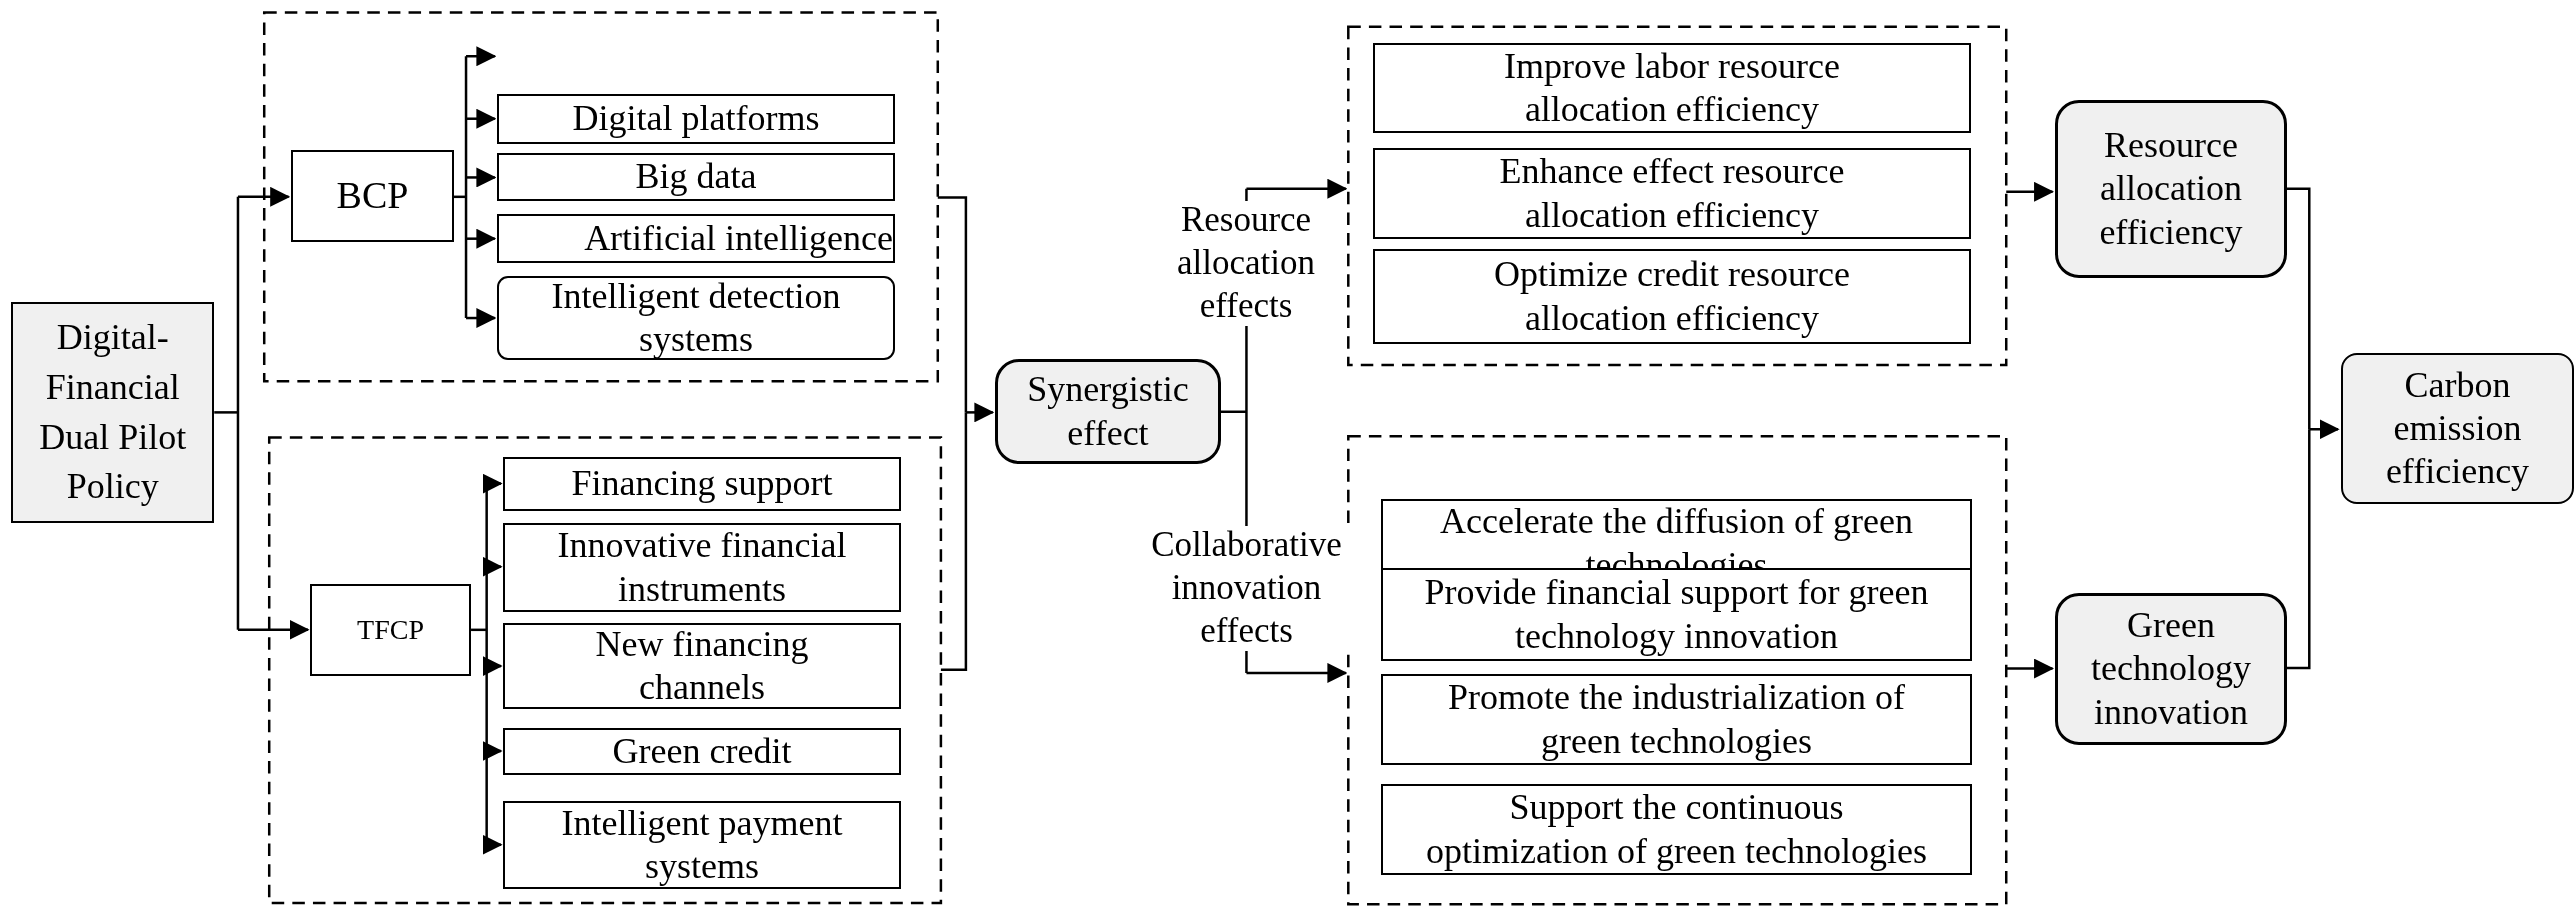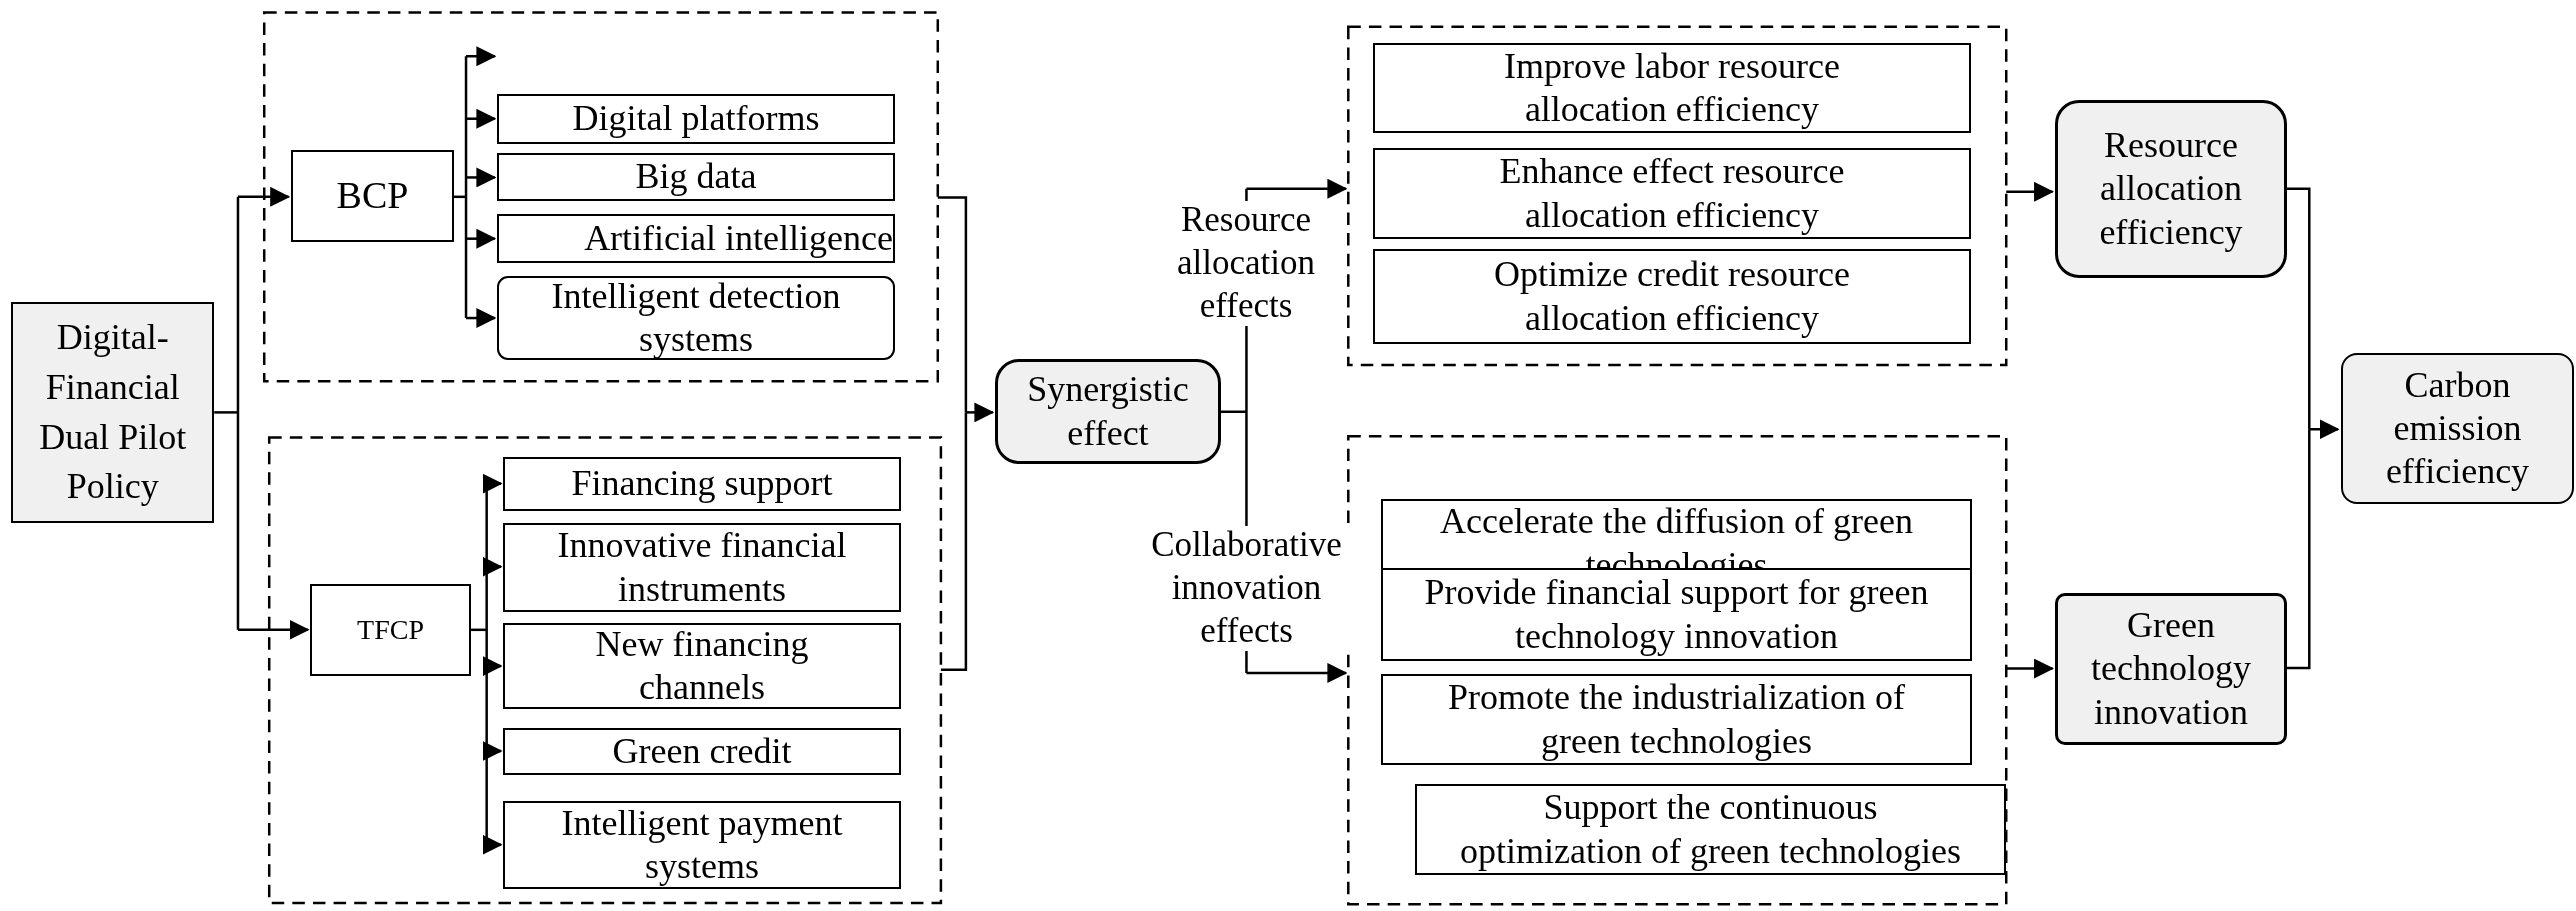--- a/index.html
+++ b/index.html
@@ -72,24 +72,24 @@
 
   #synergistic-box   { left: 995px; top: 359px; width: 226px; height: 105px; }
 
   #ra-item-0 { left: 1373px; top: 43px;  width: 598px; height: 90px; }
   #ra-item-1 { left: 1373px; top: 148px; width: 598px; height: 91px; }
   #ra-item-2 { left: 1373px; top: 249px; width: 598px; height: 95px; }
 
   #gti-item-0 { left: 1381px; top: 461px;  width: 591px; height: 89px; margin-top: 38px; }
   #gti-item-1 { left: 1381px; top: 568px;  width: 591px; height: 93px; }
   #gti-item-2 { left: 1381px; top: 674px; width: 591px; height: 91px; }
-  #gti-item-3 { left: 1381px; top: 784px; width: 591px; height: 91px; margin-left: 34px; }
+  #gti-item-3 { left: 1381px; top: 784px; width: 591px; height: 91px; }
 
   #rae-box    { left: 2055px; top: 100px; width: 232px; height: 178px; }
-  #gtib-box   { left: 2055px; top: 593px; width: 232px; height: 152px; border-radius: 10px; }
+  #gtib-box   { left: 2055px; top: 593px; width: 232px; height: 152px; }
   #carbon-box { left: 2341px; top: 353px; width: 233px; height: 151px; border-radius: 16px; }
 
   #label-resource-effects      { left: 1146px; top: 201px; width: 200px; height: 125px; }
   #label-collaborative-effects { left: 1140px; top: 526px; width: 213px; height: 125px; }
 </style>
 </head>
 <body>
 
 <div id="canvas">
 

